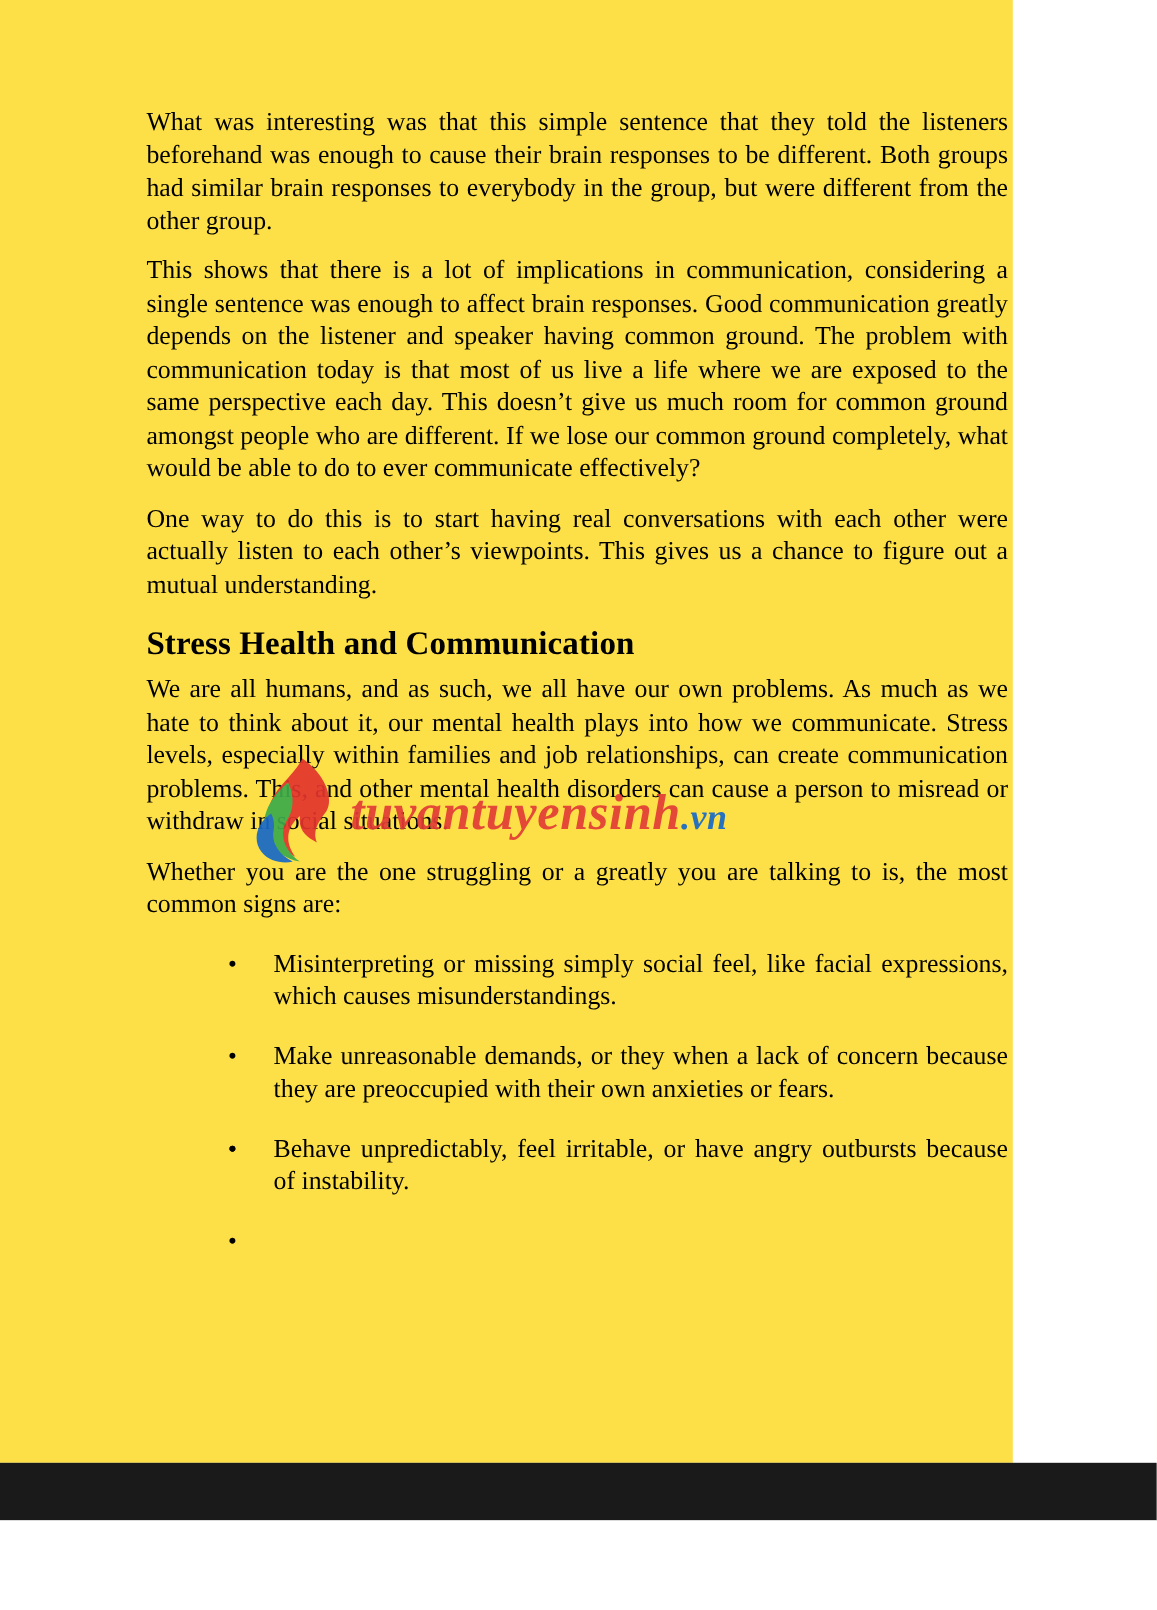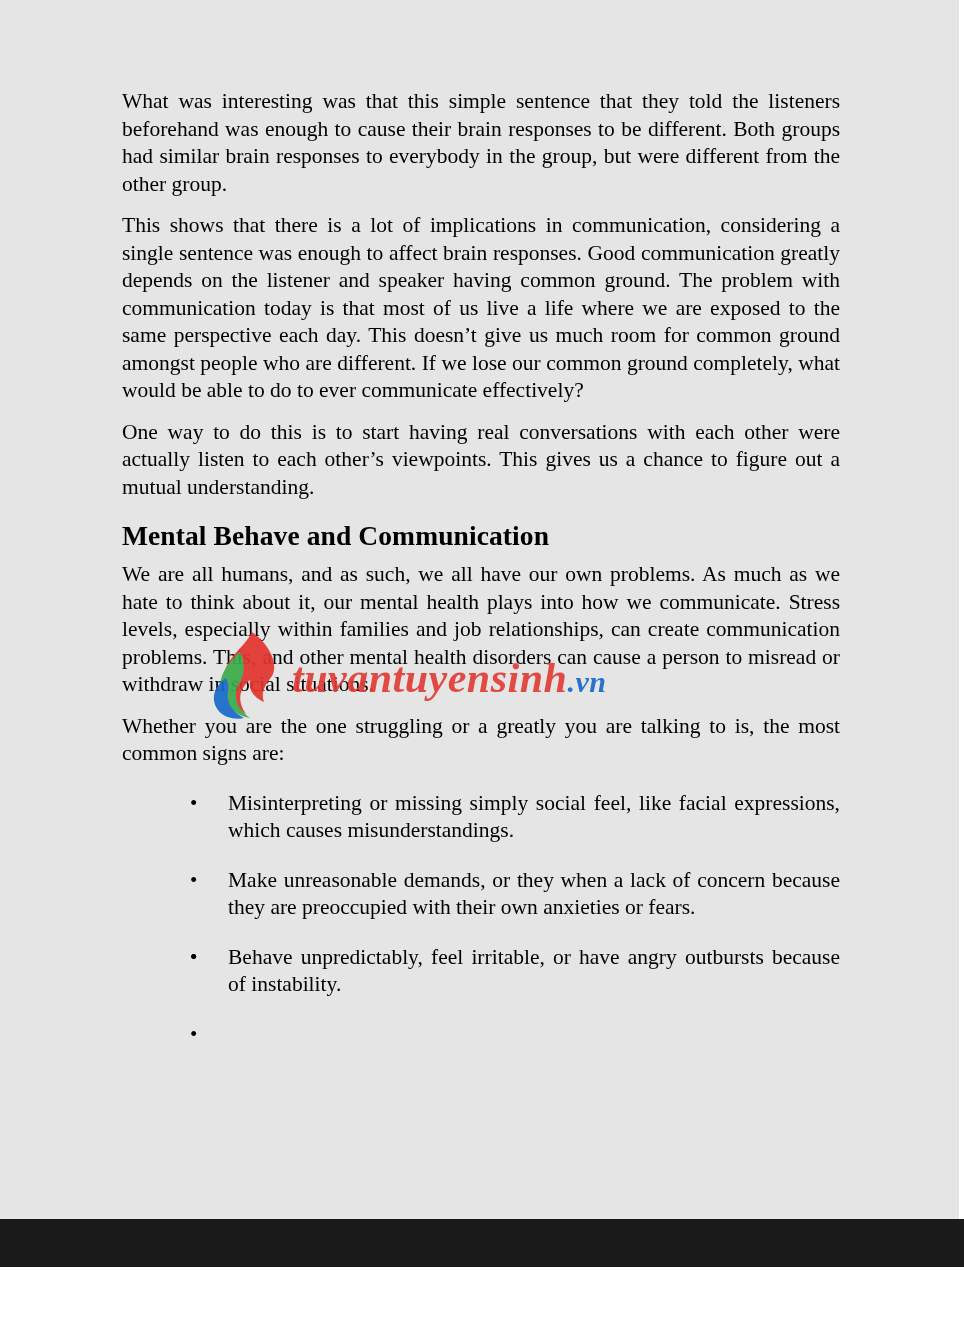--- a/index.html
+++ b/index.html
@@ -12,23 +12,23 @@
     height: 1342px;
     position: relative;
     font-family: "Liberation Serif", serif;
     color: #000000;
     overflow: hidden;
   }
   .page {
     position: absolute;
     left: 0;
     top: 0;
-    width: 959px;
+    width: 844px;
     height: 1219px;
-    background: #e5e5e5;
+    background: #fde047;
     overflow: hidden;
   }
   .content {
     position: absolute;
     left: 122px;
     top: 88px;
     width: 718px;
   }
   p.para {
     margin: 0 0 14px 0;
@@ -121,21 +121,21 @@
 <body>
 
 <div class="page">
 
   <div class="content">
 
     <p class="para">What was interesting was that this simple sentence that they told the listeners beforehand was enough to cause their brain responses to be different. Both groups had similar brain responses to everybody in the group, but were different from the other group.</p>
     <p class="para">This shows that there is a lot of implications in communication, considering a single sentence was enough to affect brain responses. Good communication greatly depends on the listener and speaker having common ground. The problem with communication today is that most of us live a life where we are exposed to the same perspective each day. This doesn’t give us much room for common ground amongst people who are different. If we lose our common ground completely, what would be able to do to ever communicate effectively?</p>
     <p class="para">One way to do this is to start having real conversations with each other were actually listen to each other’s viewpoints. This gives us a chance to figure out a mutual understanding.</p>
 
-    <h2 class="heading">Mental Behave and Communication</h2>
+    <h2 class="heading">Stress Health and Communication</h2>
 
     <p class="para">We are all humans, and as such, we all have our own problems. As much as we hate to think about it, our mental health plays into how we communicate. Stress levels, especially within families and job relationships, can create communication problems. This, and other mental health disorders can cause a person to misread or withdraw in social situations.</p>
     <p class="para">Whether you are the one struggling or a greatly you are talking to is, the most common signs are:</p>
 
     <ul class="bullets">
       <li>
         <span class="bullet-dot">•</span>
         <span>Misinterpreting or missing simply social feel, like facial expressions, which causes misunderstandings.</span>
       </li>
       <li>

